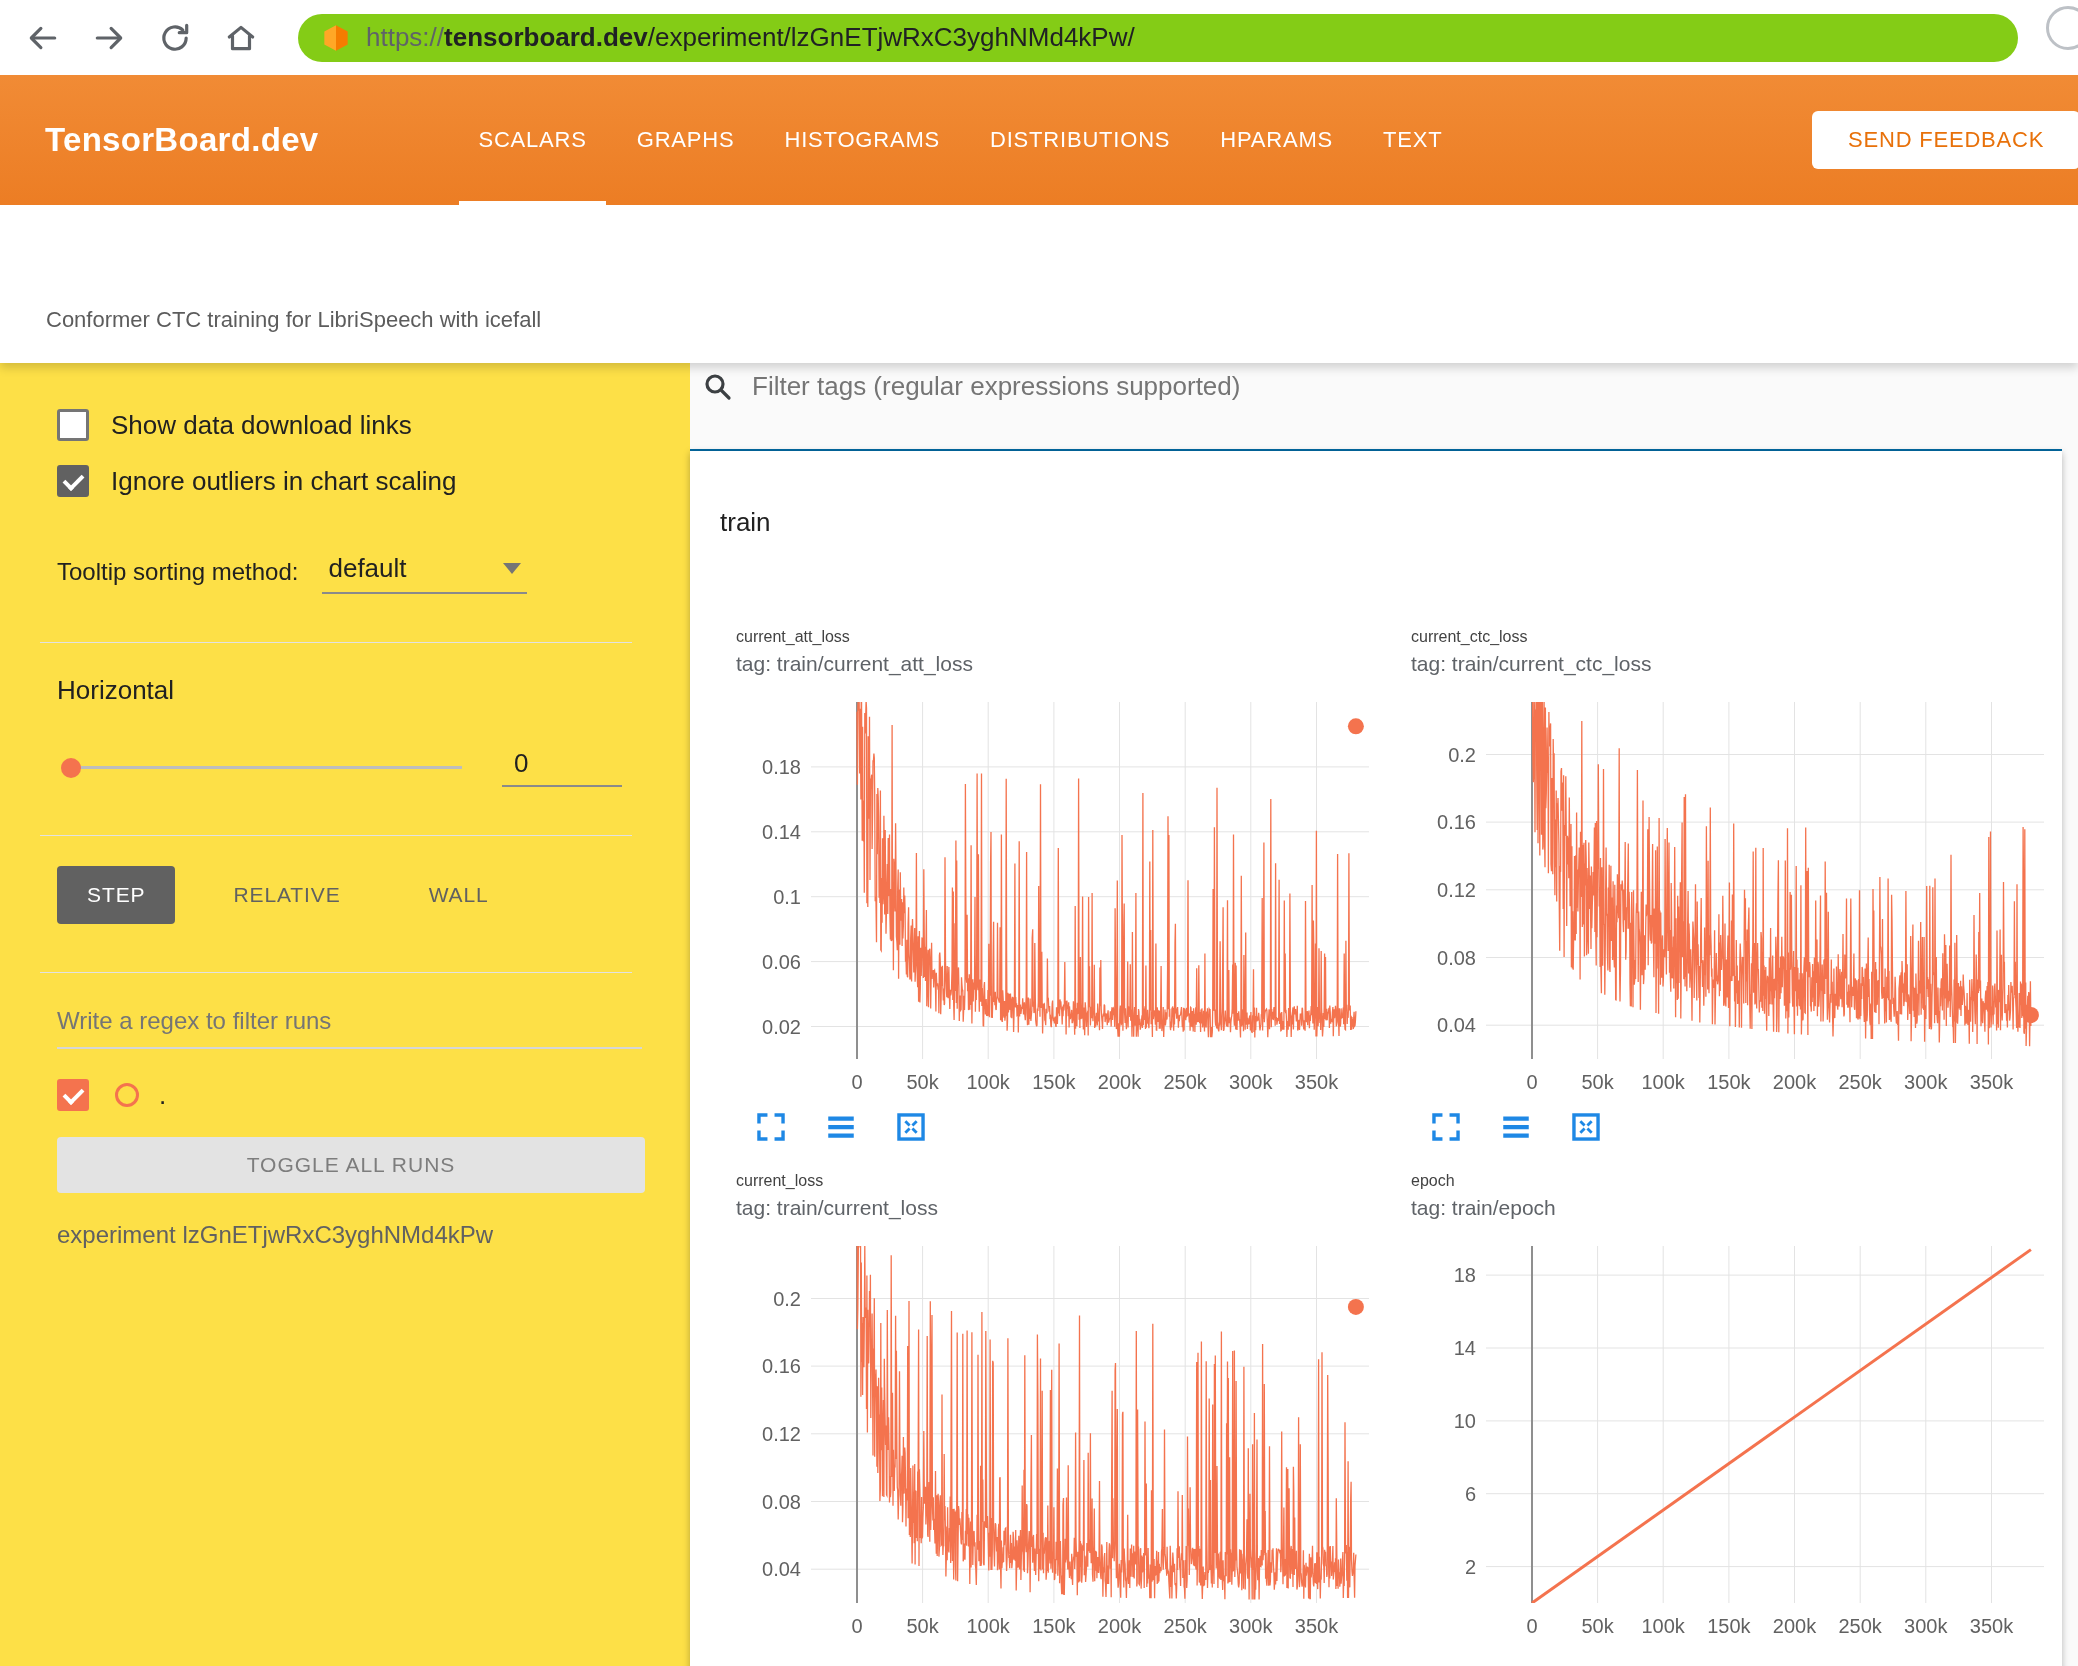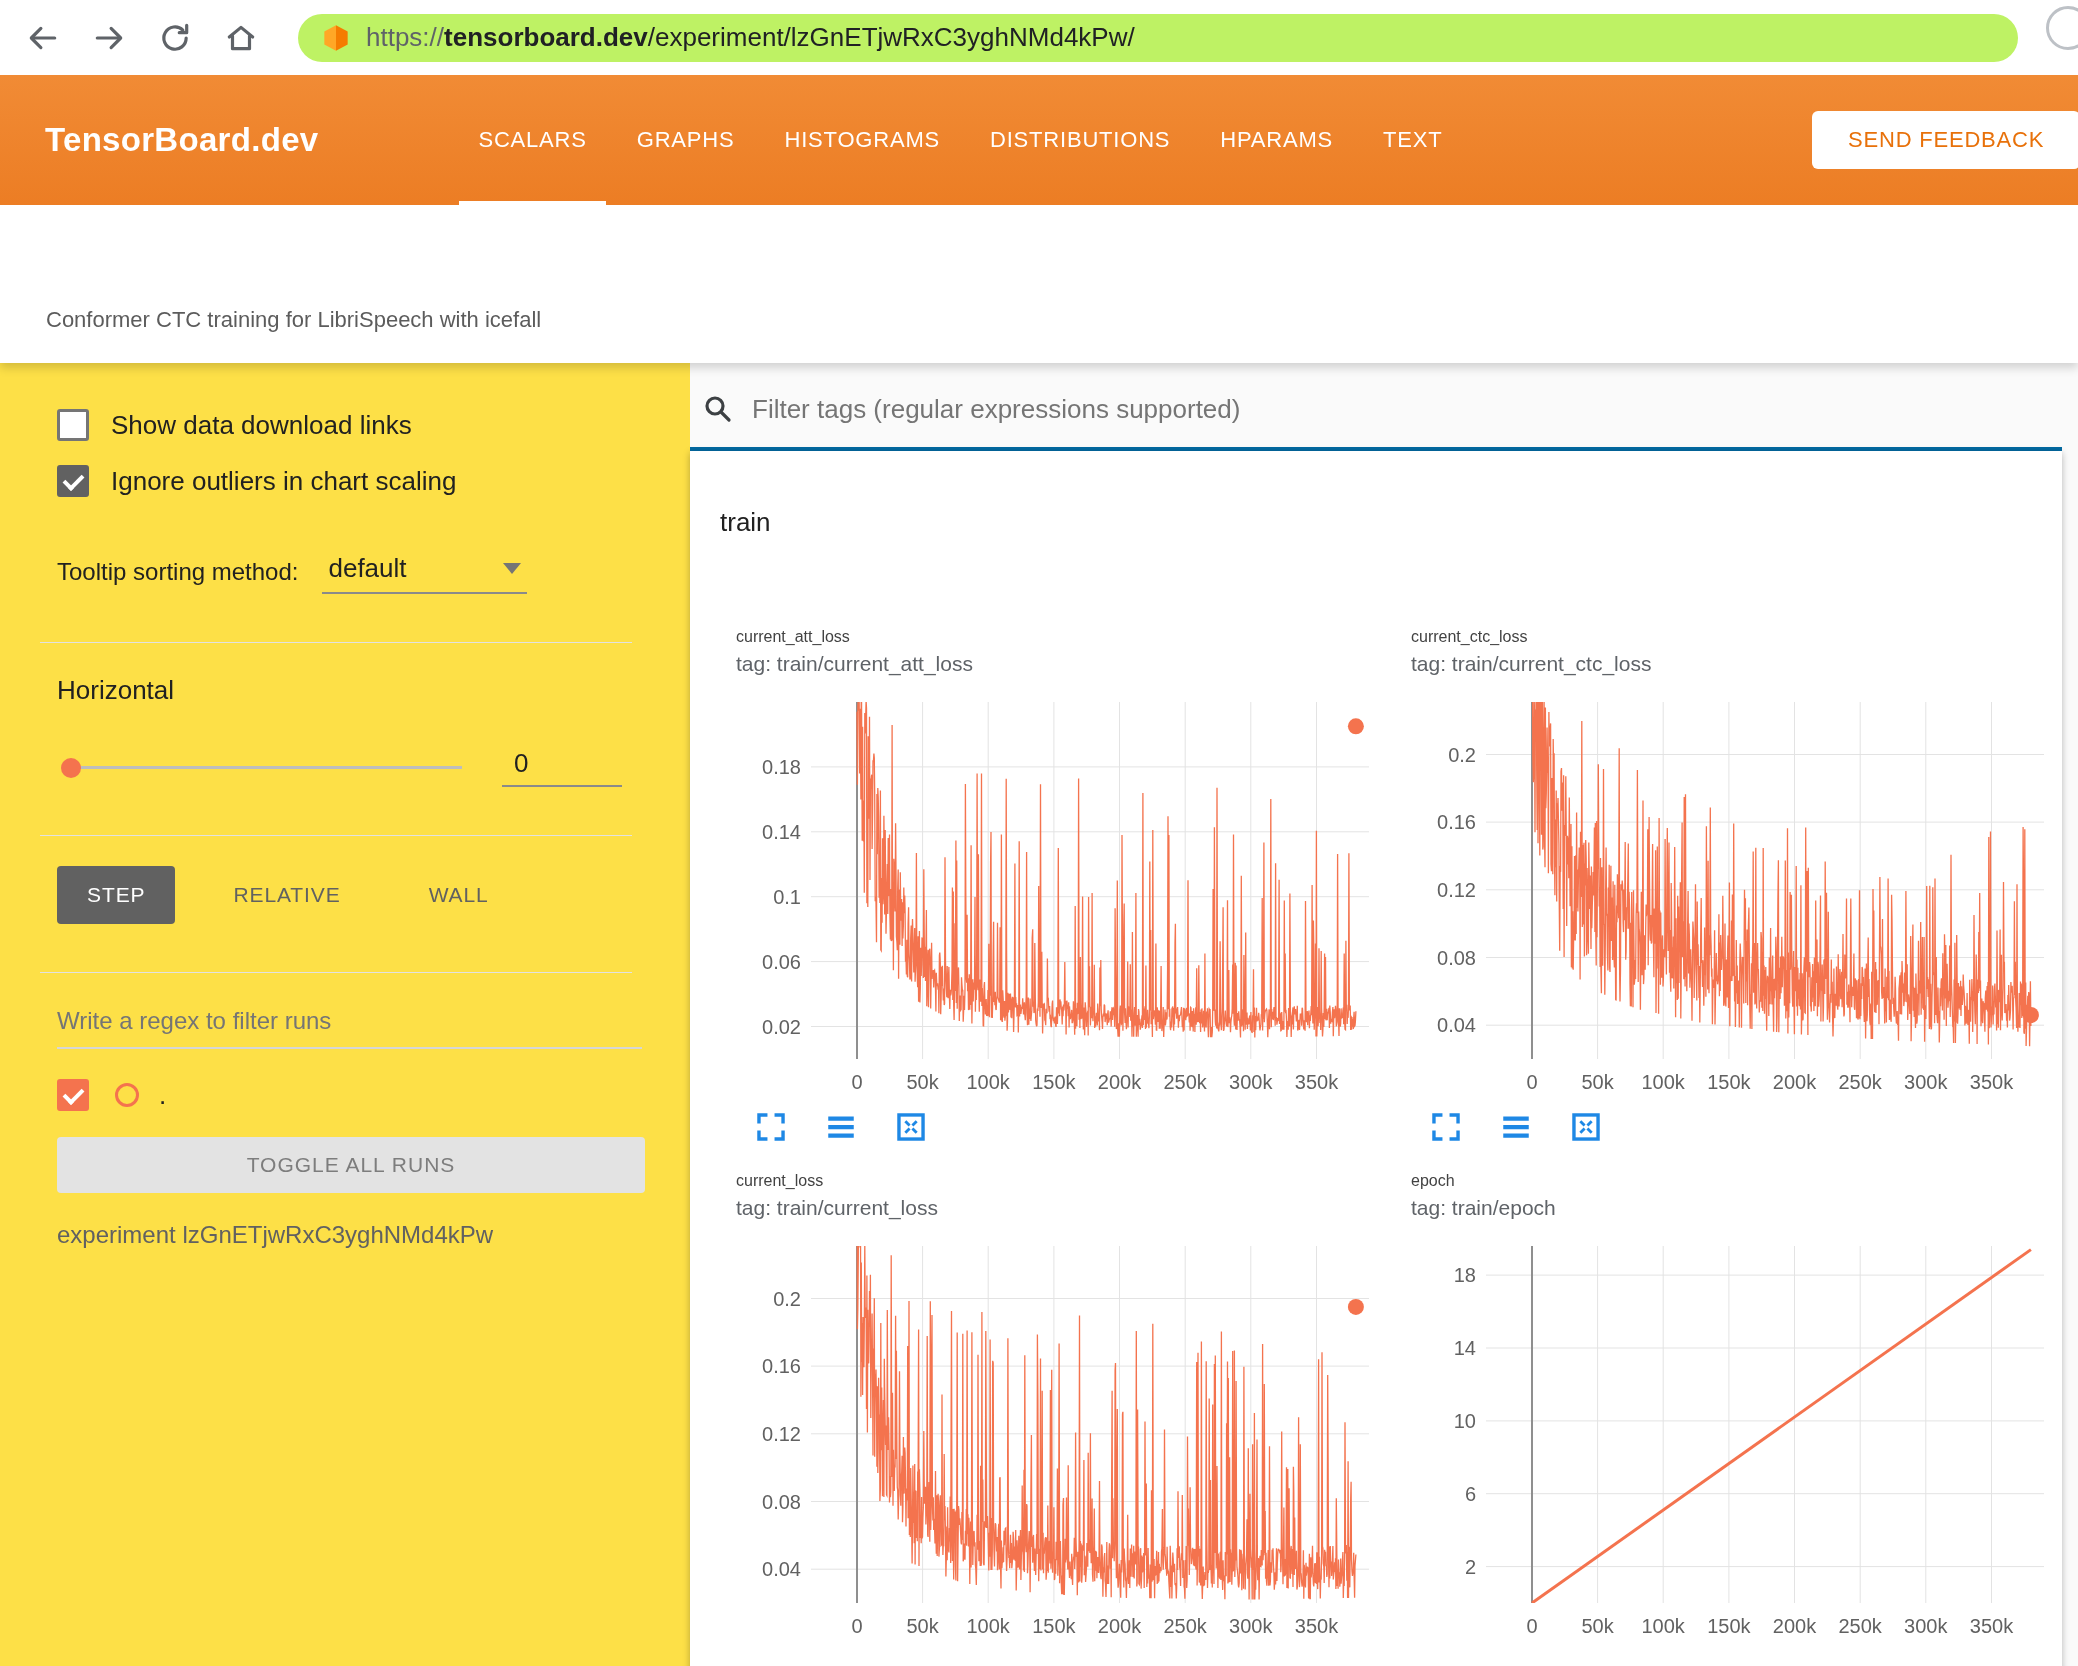--- a/index.html
+++ b/index.html
@@ -8,21 +8,21 @@
     width: 2078px; height: 1666px; position: relative;
     background: #fff; font-family: "Liberation Sans", sans-serif;
   }
   svg text { font-family: "Liberation Sans", sans-serif; }
 
   
   .browser-bar { position: absolute; top: 0; left: 0; width: 100%; height: 75px;
     background: #fff; display: flex; align-items: center; padding-left: 26px; }
   .nav-icon { width: 34px; height: 34px; margin-right: 32px; color: #5f6368; flex: none; cursor: pointer; }
   .nav-icon svg { width: 100%; height: 100%; }
-  .url-pill { flex: 1; height: 48px; background: #bef264; border-radius: 24px;
+  .url-pill { flex: 1; height: 48px; background: #84cc16; border-radius: 24px;
     display: flex; align-items: center; padding: 0 24px; margin-left: 8px; margin-right: 60px; min-width: 0; }
   .favicon { width: 28px; height: 28px; margin-right: 16px; flex: none; }
   .url-text { font-size: 26px; color: #202124; white-space: nowrap; overflow: hidden; }
   .url-scheme { color: #5f6368; }
   .url-domain { font-weight: 700; }
   .avatar { position: absolute; right: -12px; top: 6px; width: 44px; height: 44px;
     border-radius: 50%; border: 3px solid #bdc1c6; background: #fff; }
 
   
   .app-header { position: absolute; top: 75px; left: 0; width: 100%; height: 130px;
@@ -79,22 +79,22 @@
   .run-row { display: flex; align-items: center; margin-top: 30px; }
   .run-circle { width: 24px; height: 24px; border-radius: 50%; border: 3px solid #f4734e; margin-left: 26px; flex: none; }
   .run-label { margin-left: 20px; font-size: 26px; color: #212121; }
   .toggle-btn { margin-top: 26px; width: 588px; height: 56px; background: #e3e3e3; border: none;
     border-radius: 4px; color: #7d7d7d; font-size: 21px; letter-spacing: 1px; font-family: inherit;
     font-weight: 500; cursor: pointer; }
   .exp-caption { margin-top: 28px; font-size: 24px; color: #616161; }
 
   
   .main { position: absolute; top: 363px; left: 690px; right: 0; bottom: 0; background: #fafafa; z-index: 1; }
-  .filter-row { display: flex; align-items: center; height: 88px; padding: 8px 4px 0 12px;
-    border-bottom: 4px solid #0369a1; margin-right: 16px; }
+  .filter-row { display: flex; align-items: flex-start; height: 88px; padding: 8px 4px 0 12px;
+    border-bottom: 2px solid #0369a1; margin-right: 16px; }
   .search-icon { width: 32px; height: 32px; color: #3c4043; margin-right: 18px; flex: none; }
   .search-icon svg { width: 100%; height: 100%; }
   .filter-input { flex: 1; border: none; outline: none; font-size: 26px; color: #212121;
     font-family: inherit; background: transparent; }
   .filter-input::placeholder { color: #757575; }
   .card { margin-right: 16px; background: #fff; box-shadow: 0 2px 7px rgba(0,0,0,0.28); height: 1450px; }
   .card-header { padding: 56px 0 0 30px; font-size: 26px; color: #212121; }
   .charts-grid { display: grid; grid-template-columns: 675px 675px; row-gap: 28px;
     padding-left: 46px; margin-top: 90px; }
   .chart-title { font-size: 16px; color: #424242; }

